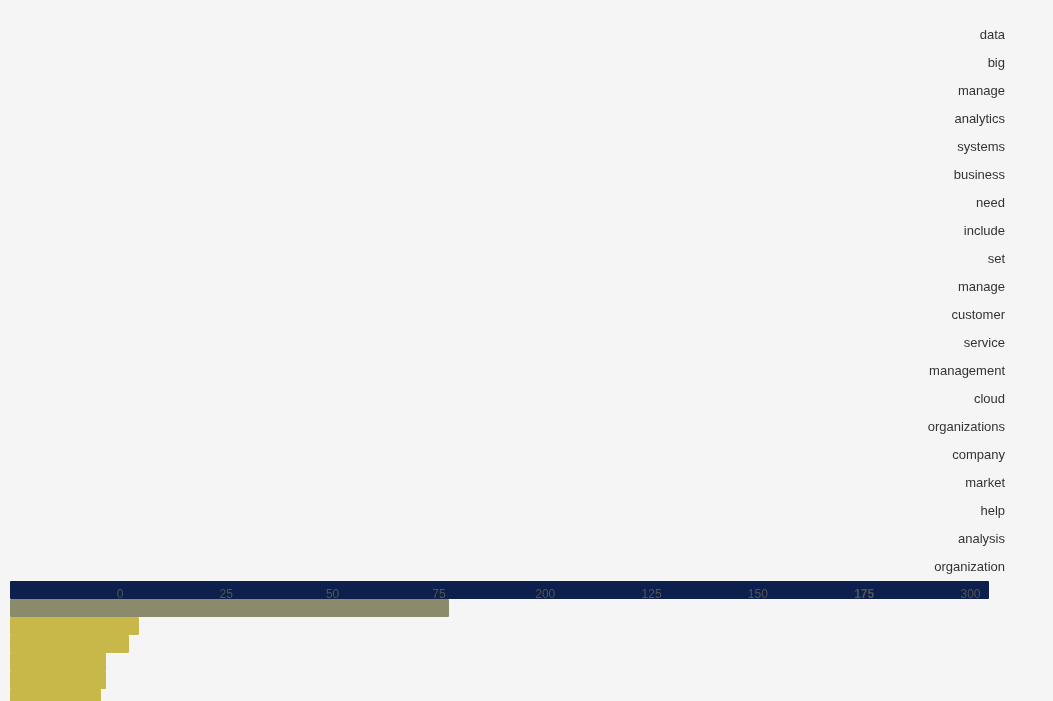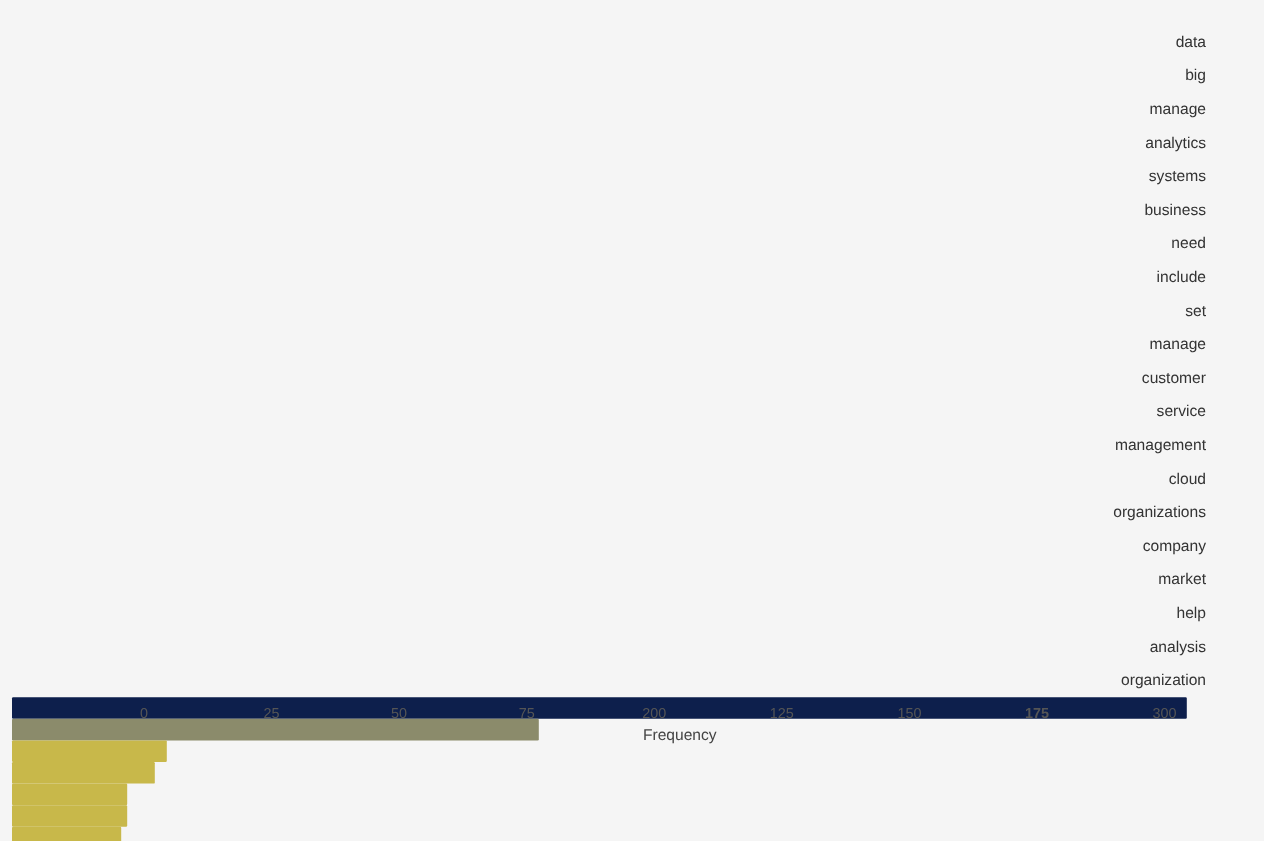--- a/index.html
+++ b/index.html
@@ -224,15 +224,14 @@
         <div class="x-tick" style="position: absolute; left: 0%; transform: translateX(-50%);">0</div>
         <div class="x-tick" style="position: absolute; left: 11.9048%; transform: translateX(-50%);">25</div>
         <div class="x-tick" style="position: absolute; left: 23.8095%; transform: translateX(-50%);">50</div>
         <div class="x-tick" style="position: absolute; left: 35.7143%; transform: translateX(-50%);">75</div>
         <div class="x-tick" style="position: absolute; left: 47.619%; transform: translateX(-50%);">200</div>
         <div class="x-tick" style="position: absolute; left: 59.5238%; transform: translateX(-50%);">125</div>
         <div class="x-tick" style="position: absolute; left: 71.4286%; transform: translateX(-50%);">150</div>
         <div class="x-tick" style="position: absolute; left: 83.3333%; transform: translateX(-50%); font-weight: bold;">175</div>
         <div class="x-tick" style="position: absolute; left: 95.2381%; transform: translateX(-50%);">300</div>
       </div>
-    <div class="x-axis-label">Frequency</div>
   </div>
 </div>
 
 </body></html>

